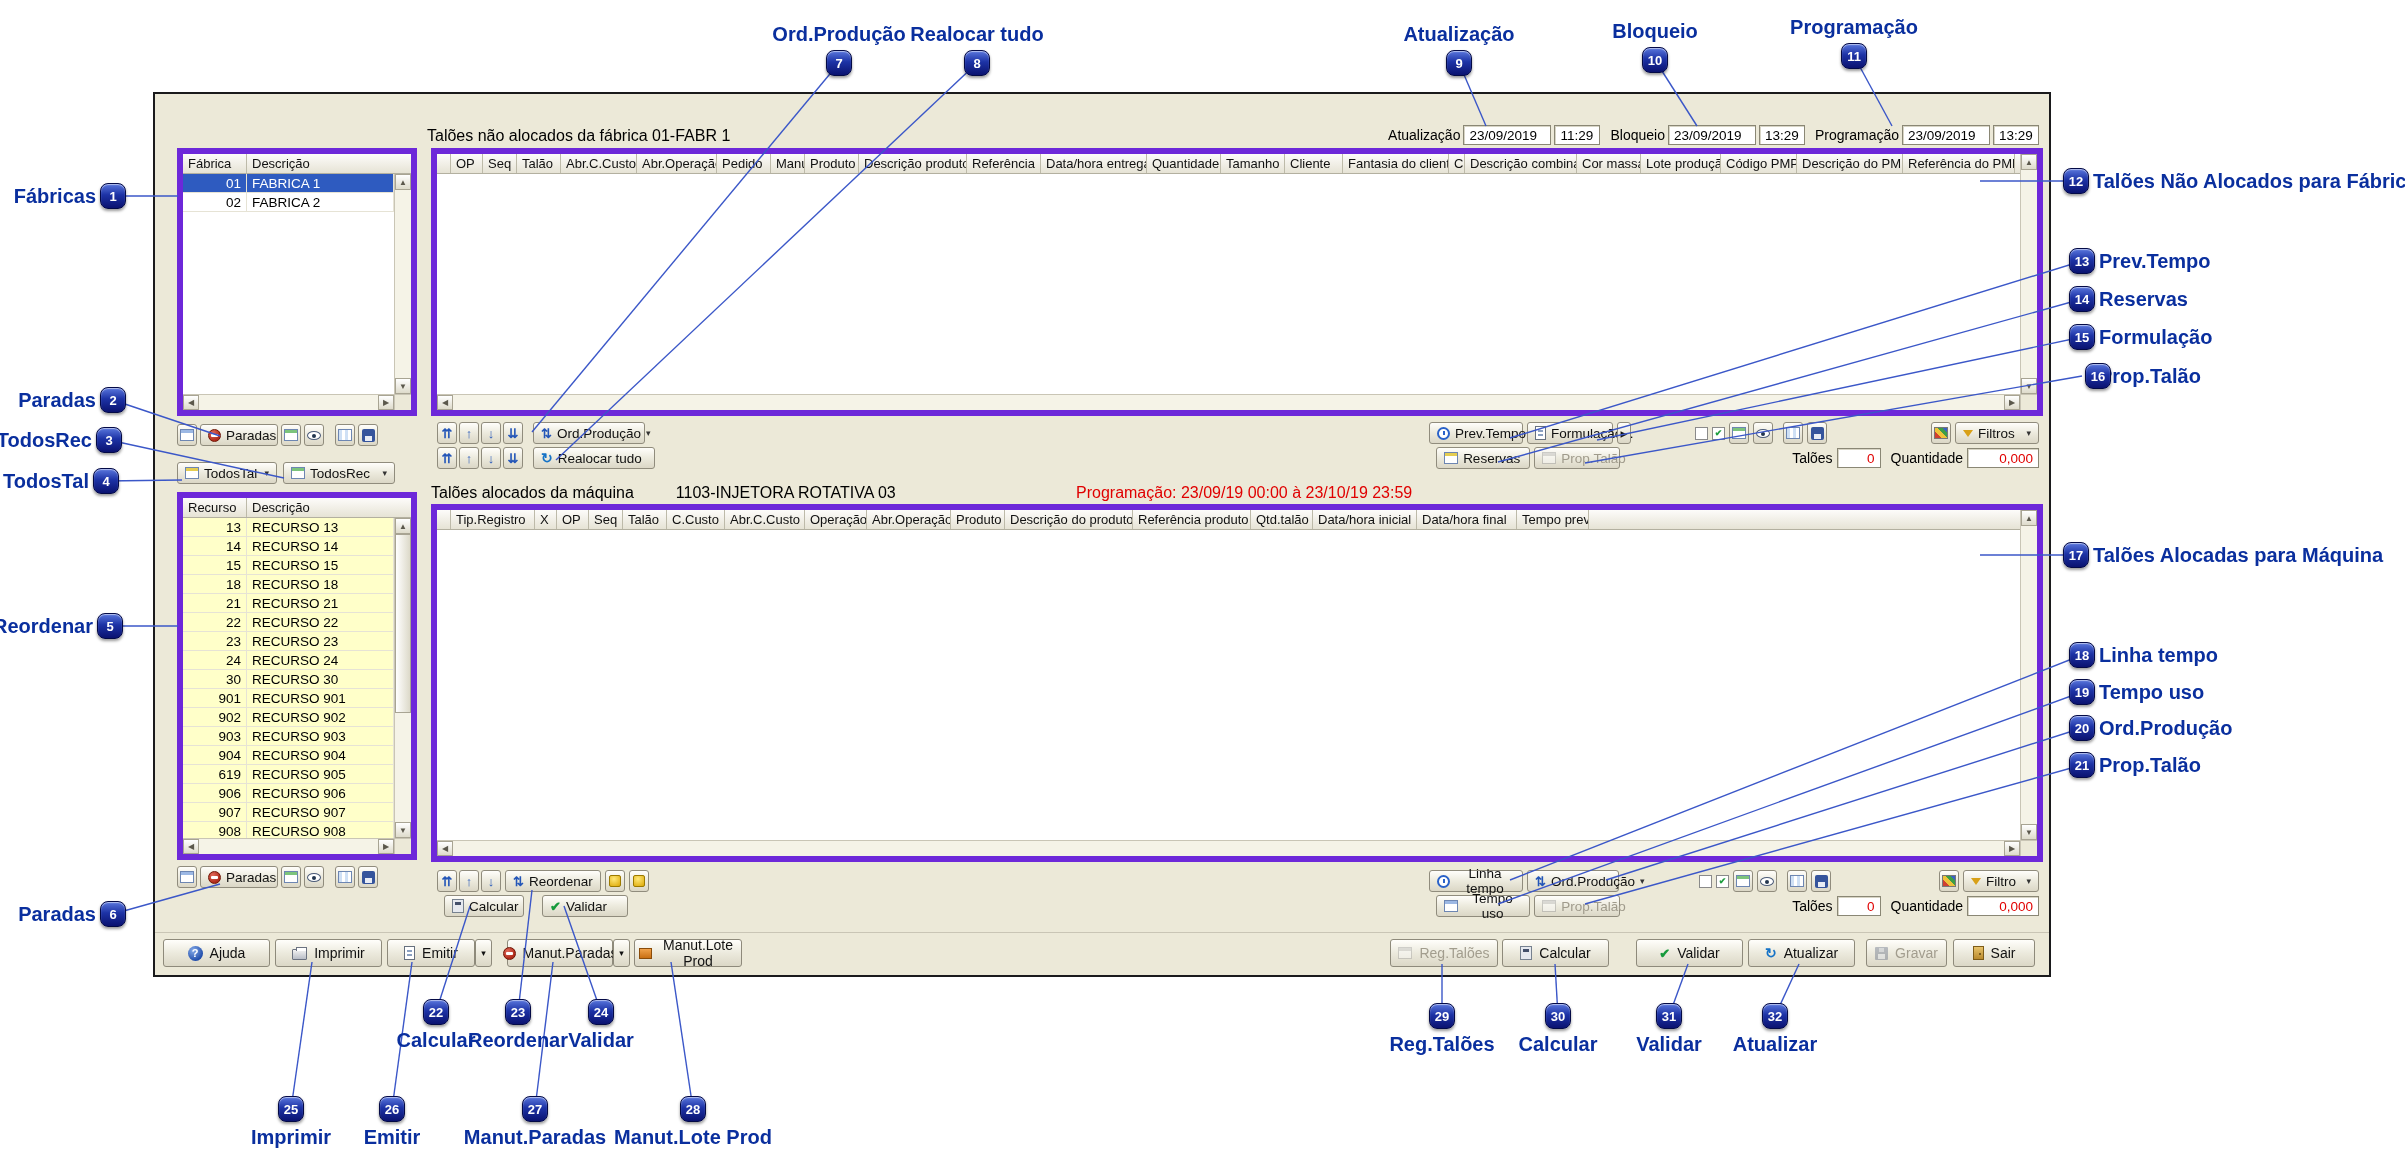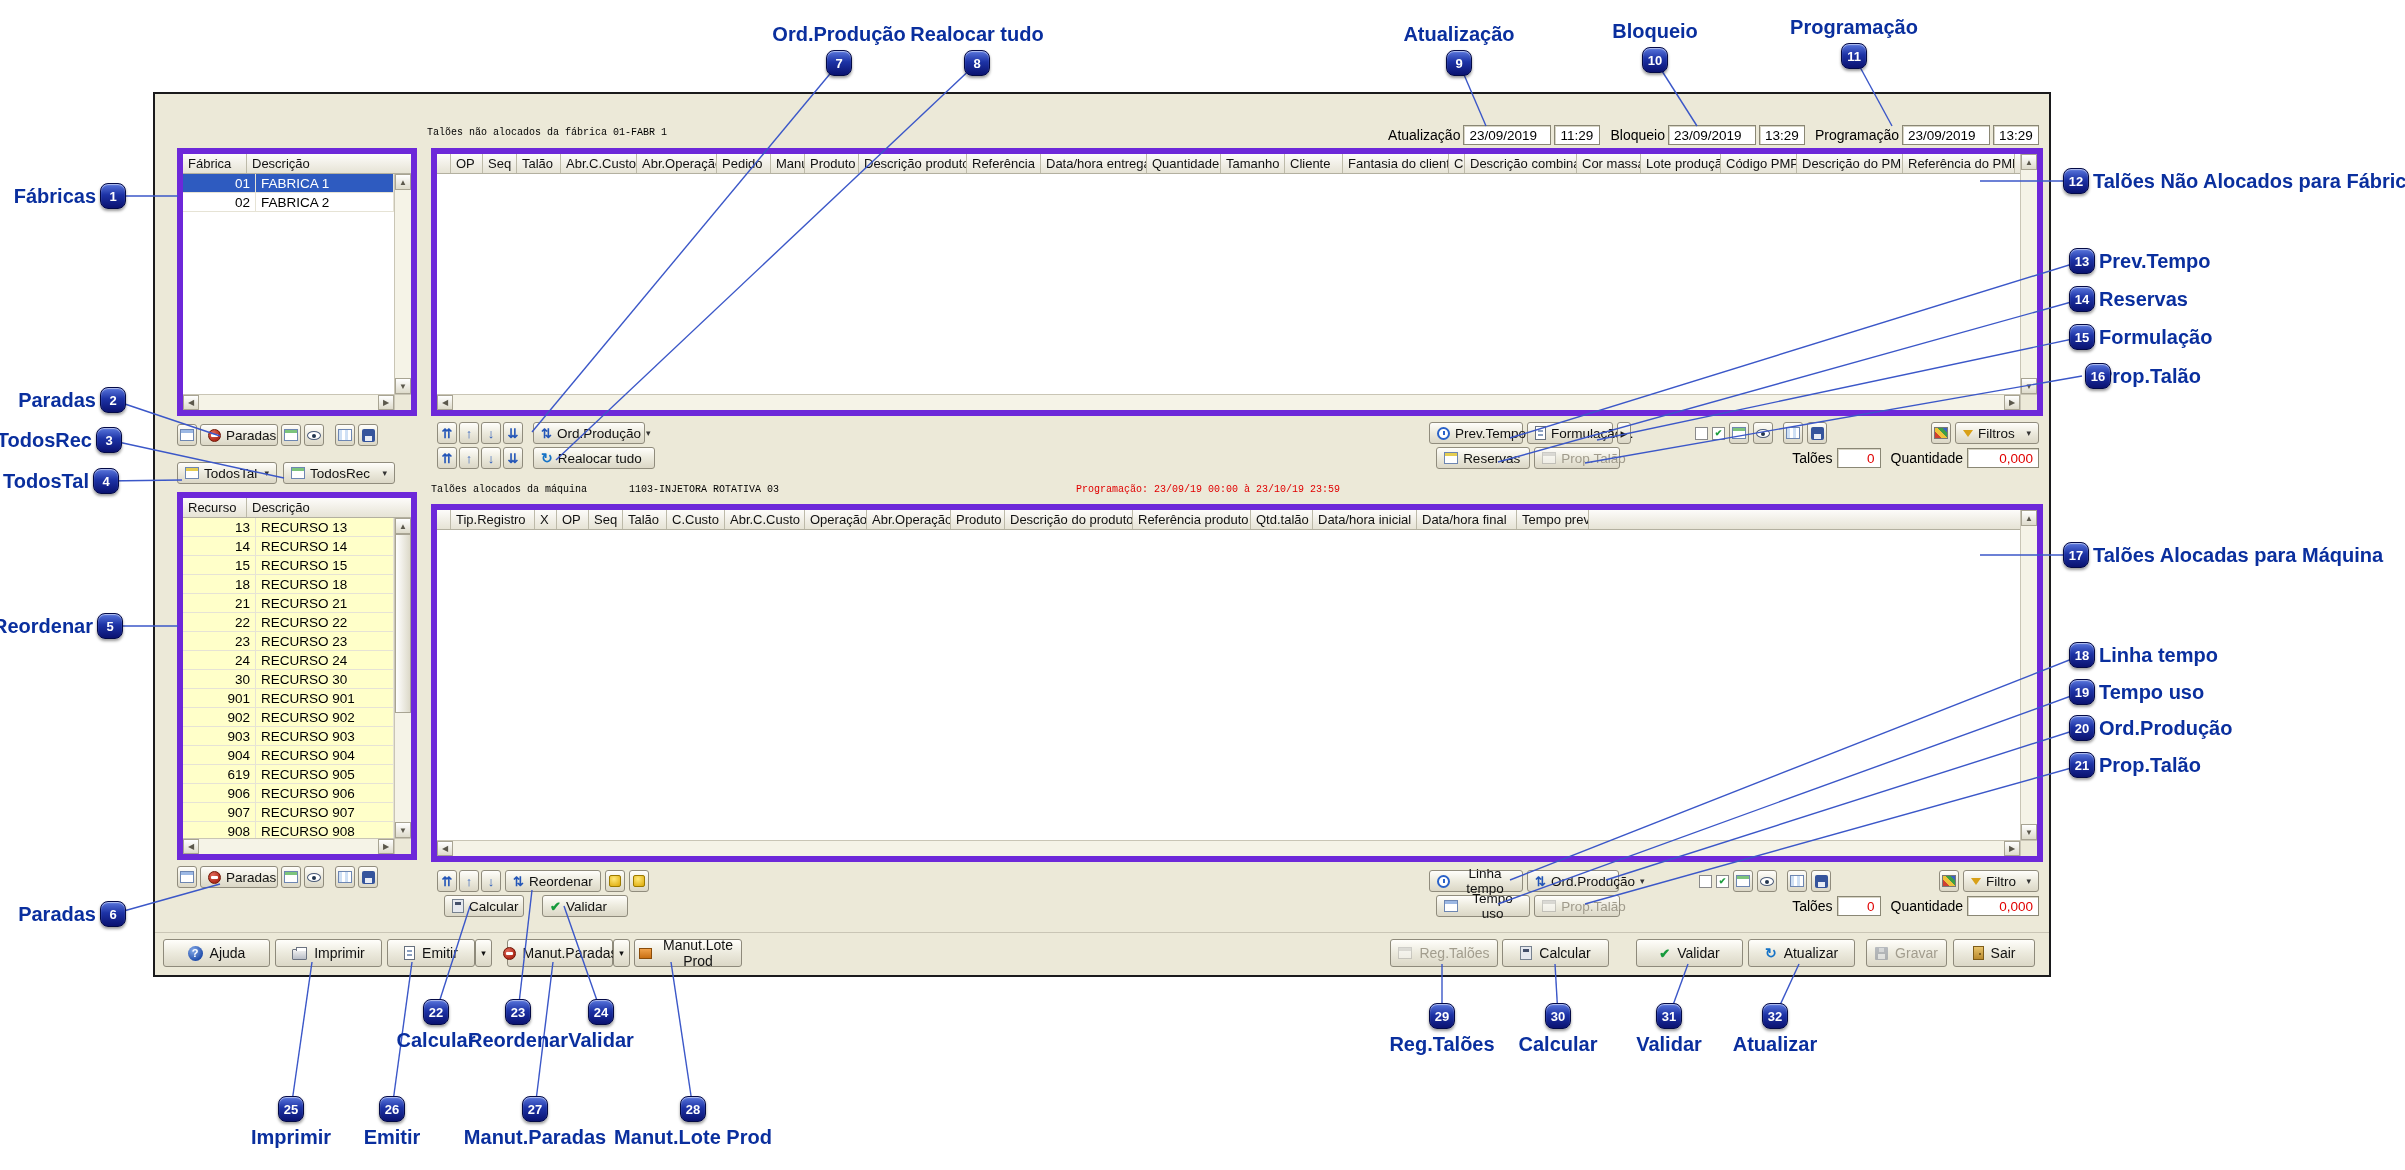--- a/index.html
+++ b/index.html
@@ -6,34 +6,34 @@
 html,body{width:2405px;height:1170px;}
 body{font-family:"Liberation Sans",sans-serif;background:#ffffff;position:relative;overflow:hidden;}
 button{font-family:inherit;cursor:default;}
 
 
 .window{position:absolute;left:153px;top:92px;width:1898px;height:885px;background:#ece9d8;border:2px solid #1a1a1c;z-index:10;}
 .titlebar{position:absolute;left:0;top:0;right:0;height:26px;background:linear-gradient(#ffffff,#f1efe6);border-bottom:1px solid #d6d2c4;display:flex;align-items:center;gap:7px;padding:0 8px;}
 .app-icon{width:16px;height:16px;border-radius:3px;background:linear-gradient(135deg,#8fb3e8 0%,#2c5aa8 70%);border:1px solid #1d3b70;box-shadow:inset 0 1px 0 rgba(255,255,255,.6);flex:none;}
 .title-text{font-size:15px;color:#222;}
 .close-btn{margin-left:auto;width:24px;height:22px;display:flex;align-items:center;justify-content:center;font-size:15px;color:#333;}
-.caption{position:absolute;font-size:10px;color:#000;white-space:nowrap;z-index:12;font-family:Liberation Mono, monospace;}
+.caption{position:absolute;font-size:16px;color:#000;white-space:nowrap;z-index:12;}
 .header-fields{position:absolute;top:31px;right:10px;display:flex;gap:10px;align-items:center;z-index:12;}
 .hf-group{display:flex;align-items:center;gap:3px;}
 .hf-label{font-size:14px;}
 .sunken{background:#fff;border:1px solid #8a8775;box-shadow:inset 1px 1px 0 #d8d5c5;height:20px;display:flex;align-items:center;padding:0 5px;font-size:13.5px;}
 .hf-date{width:88px;}
 .hf-time{width:46px;}
 
 
 .grid{position:absolute;background:#fff;border:6px solid #6d28d9;}
 .grid-header{position:absolute;left:0;top:0;right:0;height:20px;display:flex;overflow:hidden;background:linear-gradient(#fdfcfa,#e6e3d5);border-bottom:1px solid #b3b0a0;}
 .hcell{flex:none;border-right:1px solid #bdbaa9;background:linear-gradient(#fdfcfa,#e6e3d5);font-size:13px;padding:0 5px;display:flex;align-items:center;white-space:nowrap;overflow:hidden;color:#111;}
 .grid-body{position:absolute;left:0;top:20px;right:17px;bottom:16px;overflow:hidden;background:#fff;}
-.grow{display:flex;height:19px;align-items:center;font-size:13.5px;border-bottom:1px solid #e6e3d5;padding-left:9px;}
+.grow{display:flex;height:19px;align-items:center;font-size:13.5px;border-bottom:1px solid #e6e3d5;}
 .grow .gc{height:100%;display:flex;align-items:center;border-right:1px solid #e6e3d5;overflow:hidden;white-space:nowrap;}
 .c-code{width:64px;justify-content:flex-end;padding:0 5px;flex:none;}
 .c-desc{flex:1;padding:0 5px;}
 .grow.sel{background:#2e5bc0;color:#fff;}
 .grow.yellow{background:#ffffc9;}
 .vscroll{position:absolute;top:20px;right:0;bottom:16px;width:17px;background:#f5f3e7;border-left:1px solid #c9c5b5;display:flex;flex-direction:column;}
 .vscroll.full{top:0;}
 .hscroll{position:absolute;left:0;right:17px;bottom:0;height:16px;background:#f5f3e7;border-top:1px solid #c9c5b5;display:flex;}
 .sbtn{flex:none;background:linear-gradient(#ffffff,#dedbcb);border:1px solid #a8a493;color:#5b584c;display:flex;align-items:center;justify-content:center;font-size:8px;}
 .vscroll .sbtn{width:16px;height:16px;}

